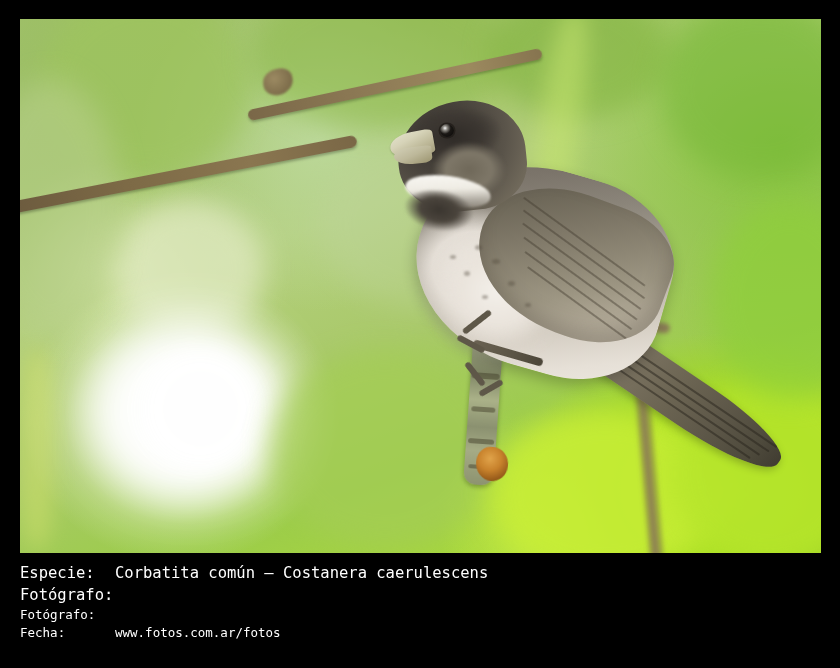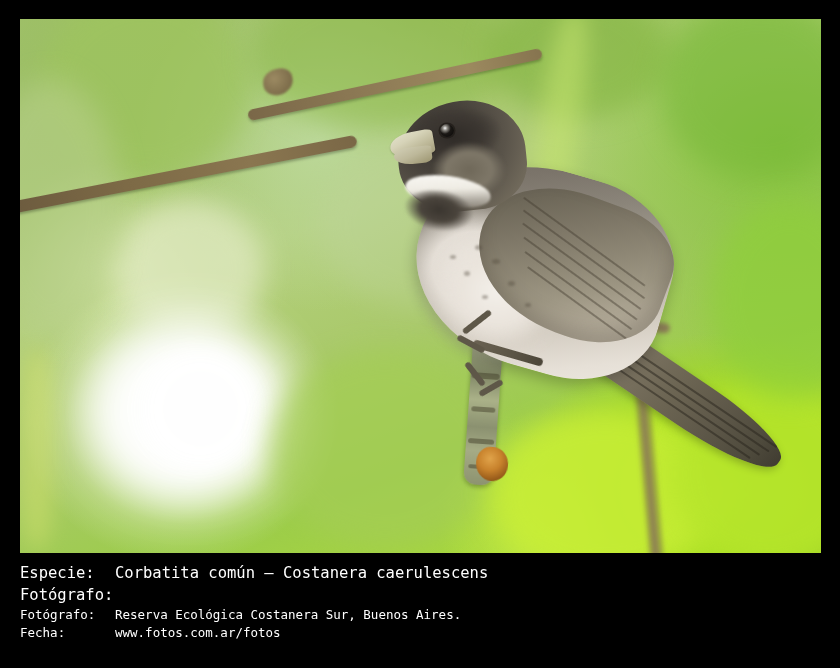--- a/index.html
+++ b/index.html
@@ -273,21 +273,20 @@
     <div class="rows">
       <div class="row big">
         <span class="lbl">Especie:</span>
         <span class="val">Corbatita común — Costanera caerulescens</span>
       </div>
       <div class="row big">
         <span class="lbl">Fotógrafo:</span>
       </div>
       <div class="row small">
         <span class="lbl">Fotógrafo:</span>
-        <span class="val">Reserva Ecológica Costanera Sur, Buenos Aires.</span>
       </div>
       <div class="row small">
         <span class="lbl">Fecha:</span>
         <span class="val">www.fotos.com.ar/fotos</span>
       </div>
     </div>
 
   </div>
 </div>
 

